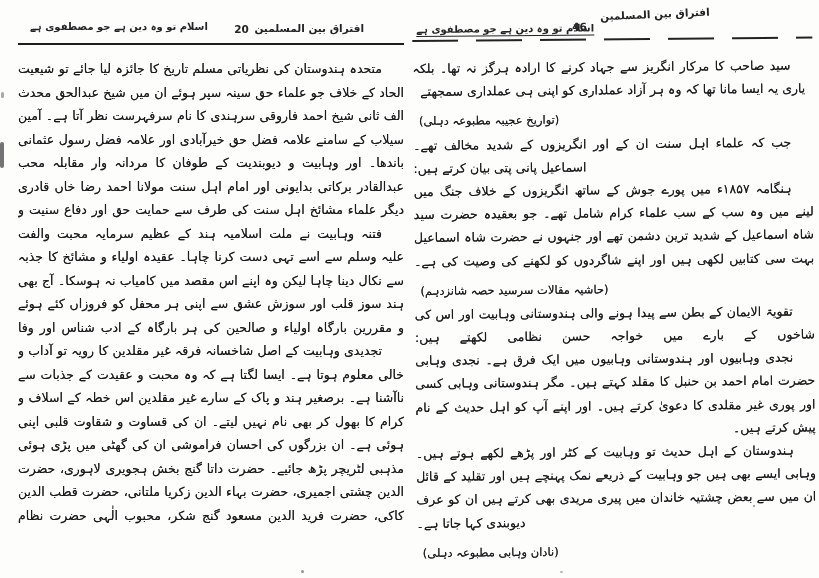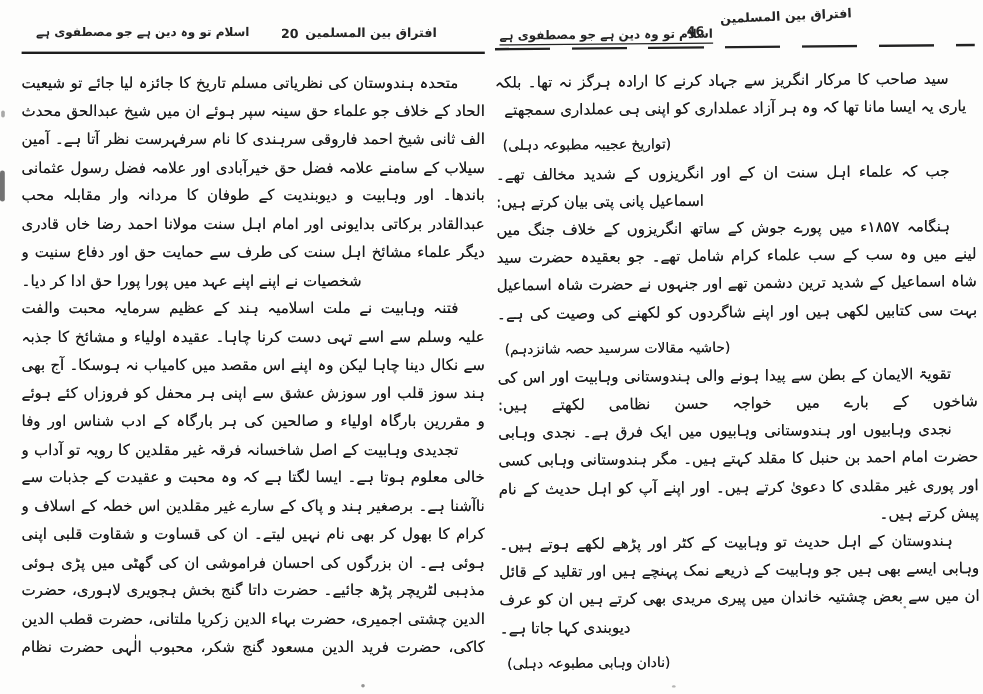--- a/index.html
+++ b/index.html
@@ -59,21 +59,20 @@
     <div class="hdr-rule"></div>
   </div>
   <div class="body-text" id="left-body">
       <div class="ln l-indent">متحدہ ہندوستان کی نظریاتی مسلم تاریخ کا جائزہ لیا جائے تو شیعیت اور اکبری</div>
       <div class="ln l-full">الحاد کے خلاف جو علماء حق سینہ سپر ہوئے ان میں شیخ عبدالحق محدث دہلوی اور مجدد</div>
       <div class="ln l-full">الف ثانی شیخ احمد فاروقی سرہندی کا نام سرفہرست نظر آتا ہے۔ آمین و تقویۃ الایمانی</div>
       <div class="ln l-full">سیلاب کے سامنے علامہ فضل حق خیرآبادی اور علامہ فضل رسول عثمانی بدایونی نے بند</div>
       <div class="ln l-full">باندھا۔ اور وہابیت و دیوبندیت کے طوفان کا مردانہ وار مقابلہ محب الرسول علامہ</div>
       <div class="ln l-full">عبدالقادر برکاتی بدایونی اور امام اہل سنت مولانا احمد رضا خاں قادری برکاتی نے کیا۔</div>
       <div class="ln l-full">دیگر علماء مشائخ اہل سنت کی طرف سے حمایت حق اور دفاع سنیت و صداقت کا ان مقتدر</div>
-      <div class="ln l-left">شخصیات نے اپنے اپنے عہد میں پورا پورا حق ادا کر دیا۔</div>
       <div class="ln l-indent">فتنہ وہابیت نے ملت اسلامیہ ہند کے عظیم سرمایہ محبت والفت رسول صلی اللہ</div>
       <div class="ln l-full">علیہ وسلم سے اسے تہی دست کرنا چاہا۔ عقیدہ اولیاء و مشائخ کا جذبہ اس کے سینوں</div>
       <div class="ln l-full">سے نکال دینا چاہا لیکن وہ اپنے اس مقصد میں کامیاب نہ ہوسکا۔ آج بھی مسلمانان</div>
       <div class="ln l-full">ہند سوز قلب اور سوزش عشق سے اپنی ہر محفل کو فروزاں کئے ہوئے ہیں۔ اور مجو بیان</div>
       <div class="ln l-full">و مقررین بارگاہ اولیاء و صالحین کی ہر بارگاہ کے ادب شناس اور وفا شعار ہیں۔</div>
       <div class="ln l-indent">تجدیدی وہابیت کے اصل شاخسانہ فرقہ غیر مقلدین کا رویہ تو آداب و احترام سے یکسر</div>
       <div class="ln l-full">خالی معلوم ہوتا ہے۔ ایسا لگتا ہے کہ وہ محبت و عقیدت کے جذبات سے بالکل ہی</div>
       <div class="ln l-full">ناآشنا ہے۔ برصغیر ہند و پاک کے سارے غیر مقلدین اس خطہ کے اسلاف و اولیاء</div>
       <div class="ln l-full">کرام کا بھول کر بھی نام نہیں لیتے۔ ان کی قساوت و شقاوت قلبی اپنی انتہا کو پہنچی</div>
       <div class="ln l-full">ہوئی ہے۔ ان بزرگوں کی احسان فراموشی ان کی گھٹی میں پڑی ہوئی ہے۔ ان کا سارا</div>

